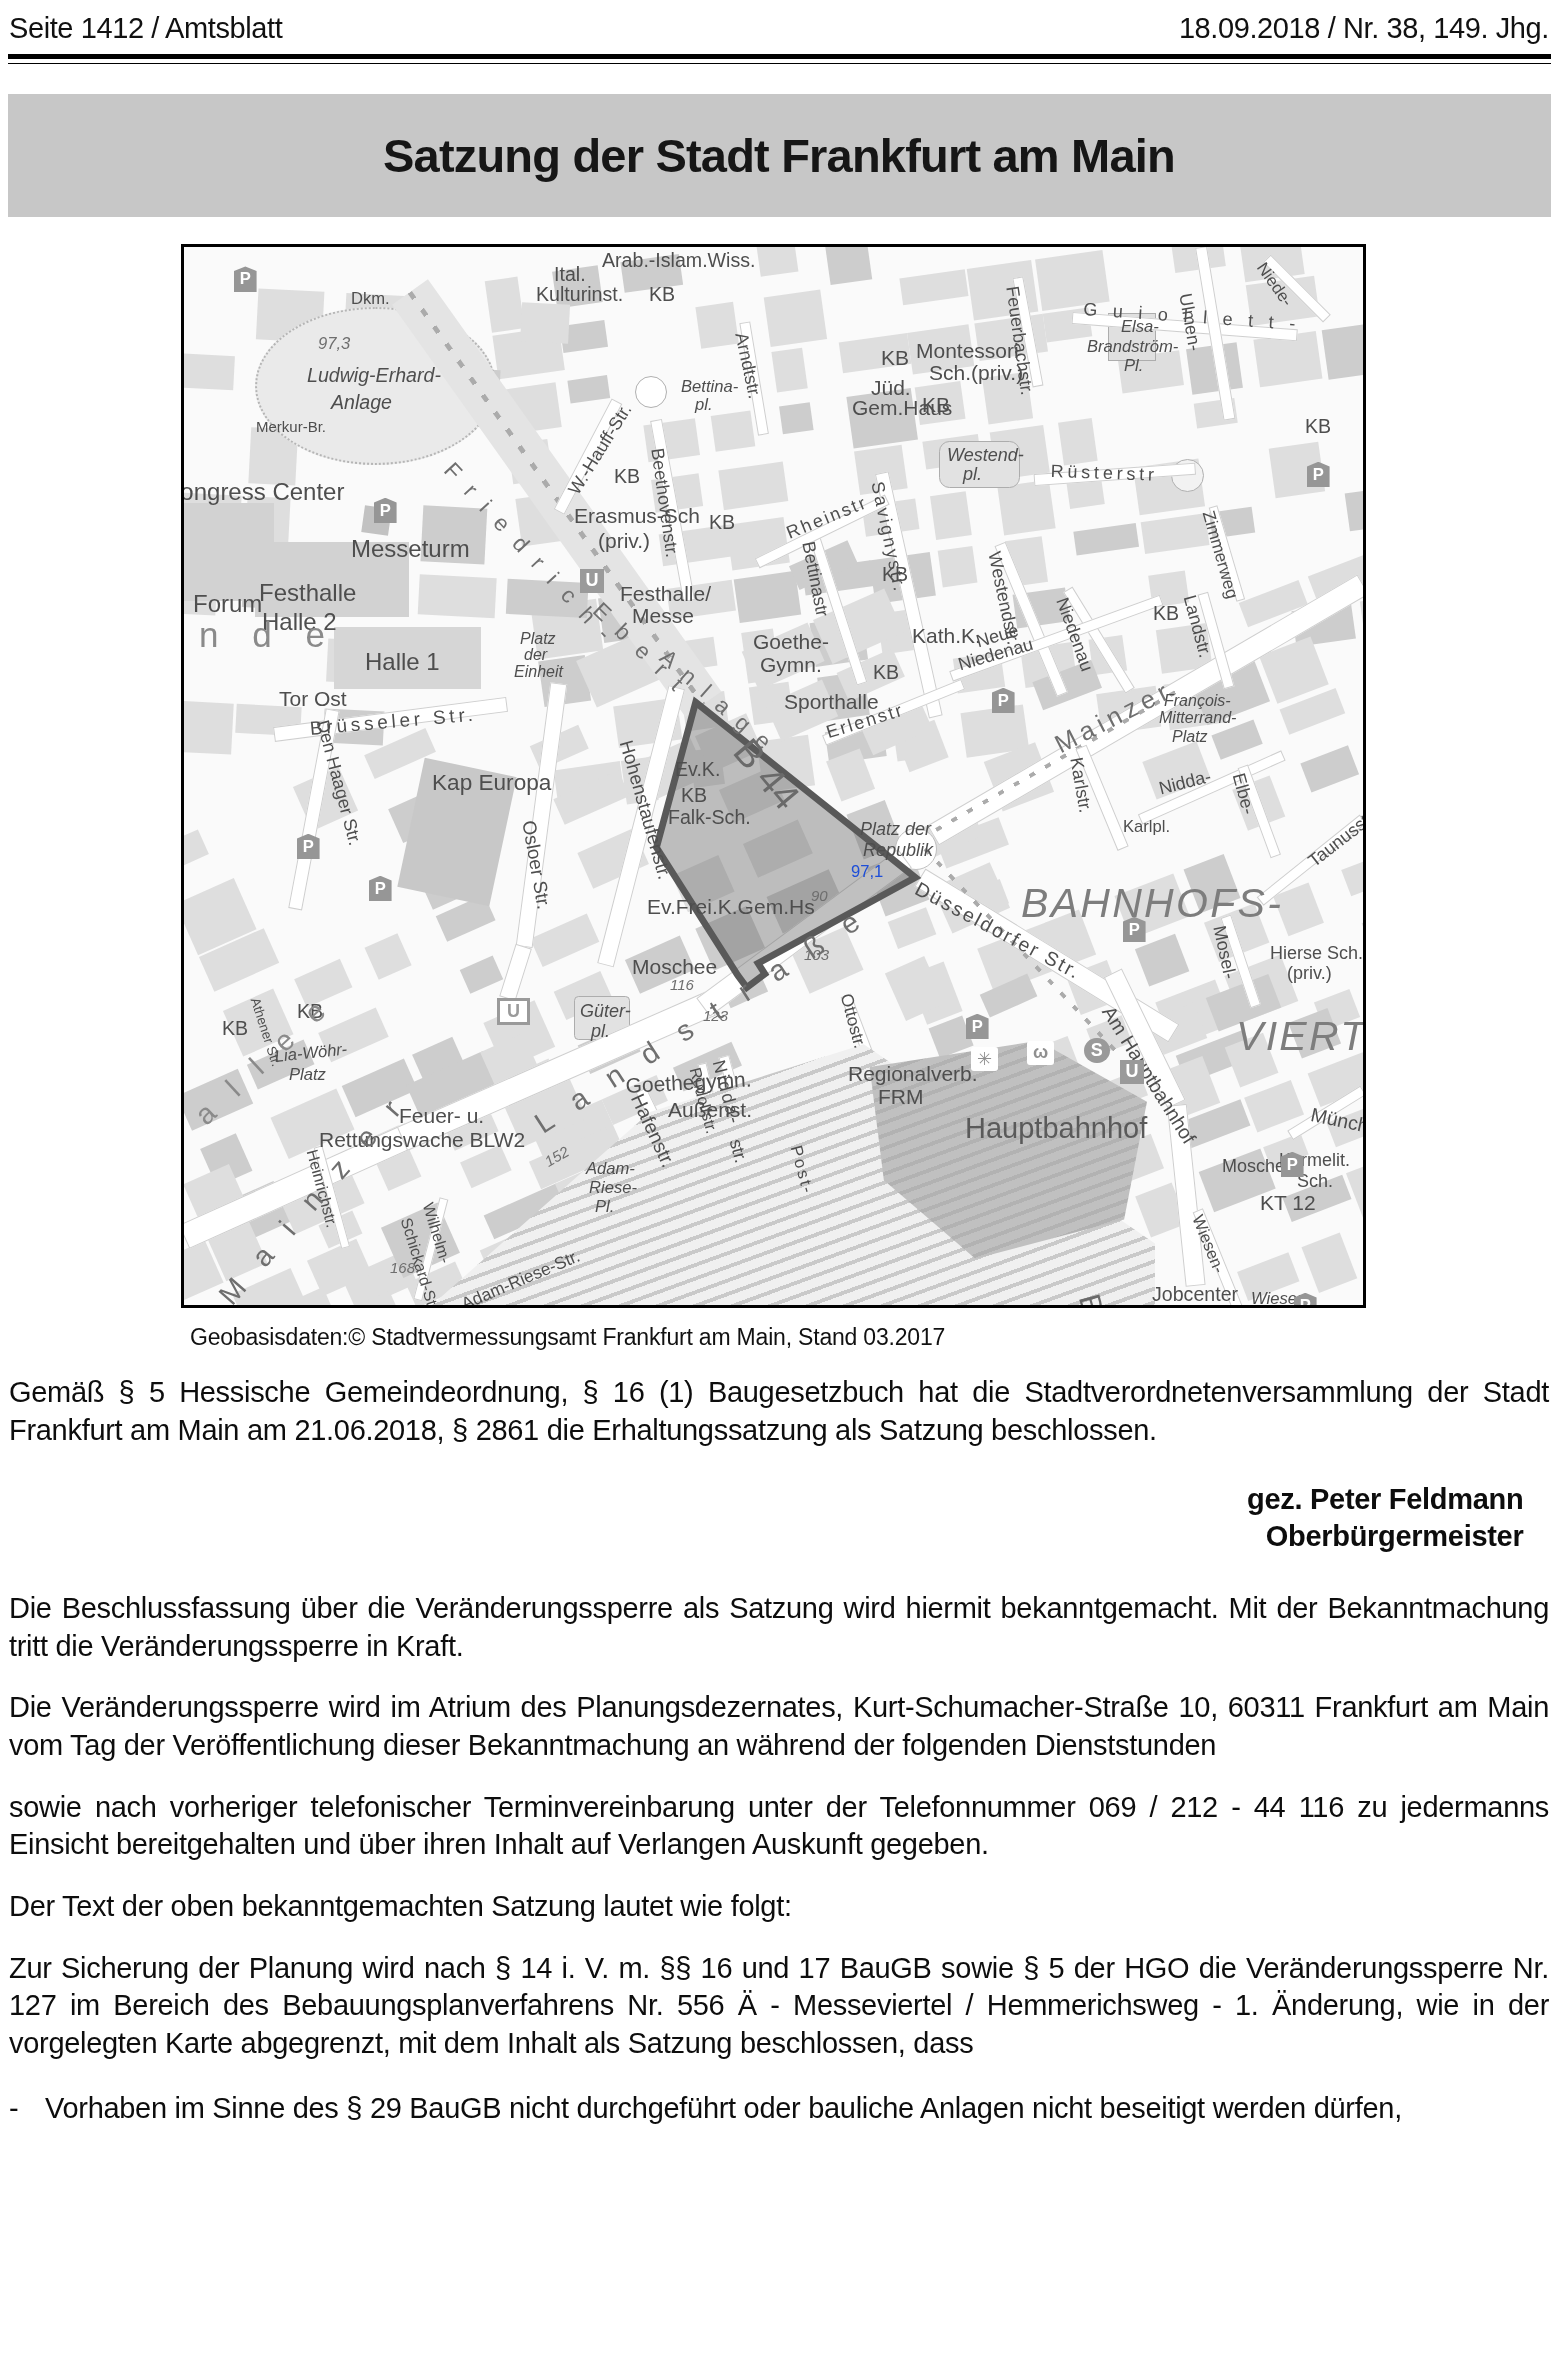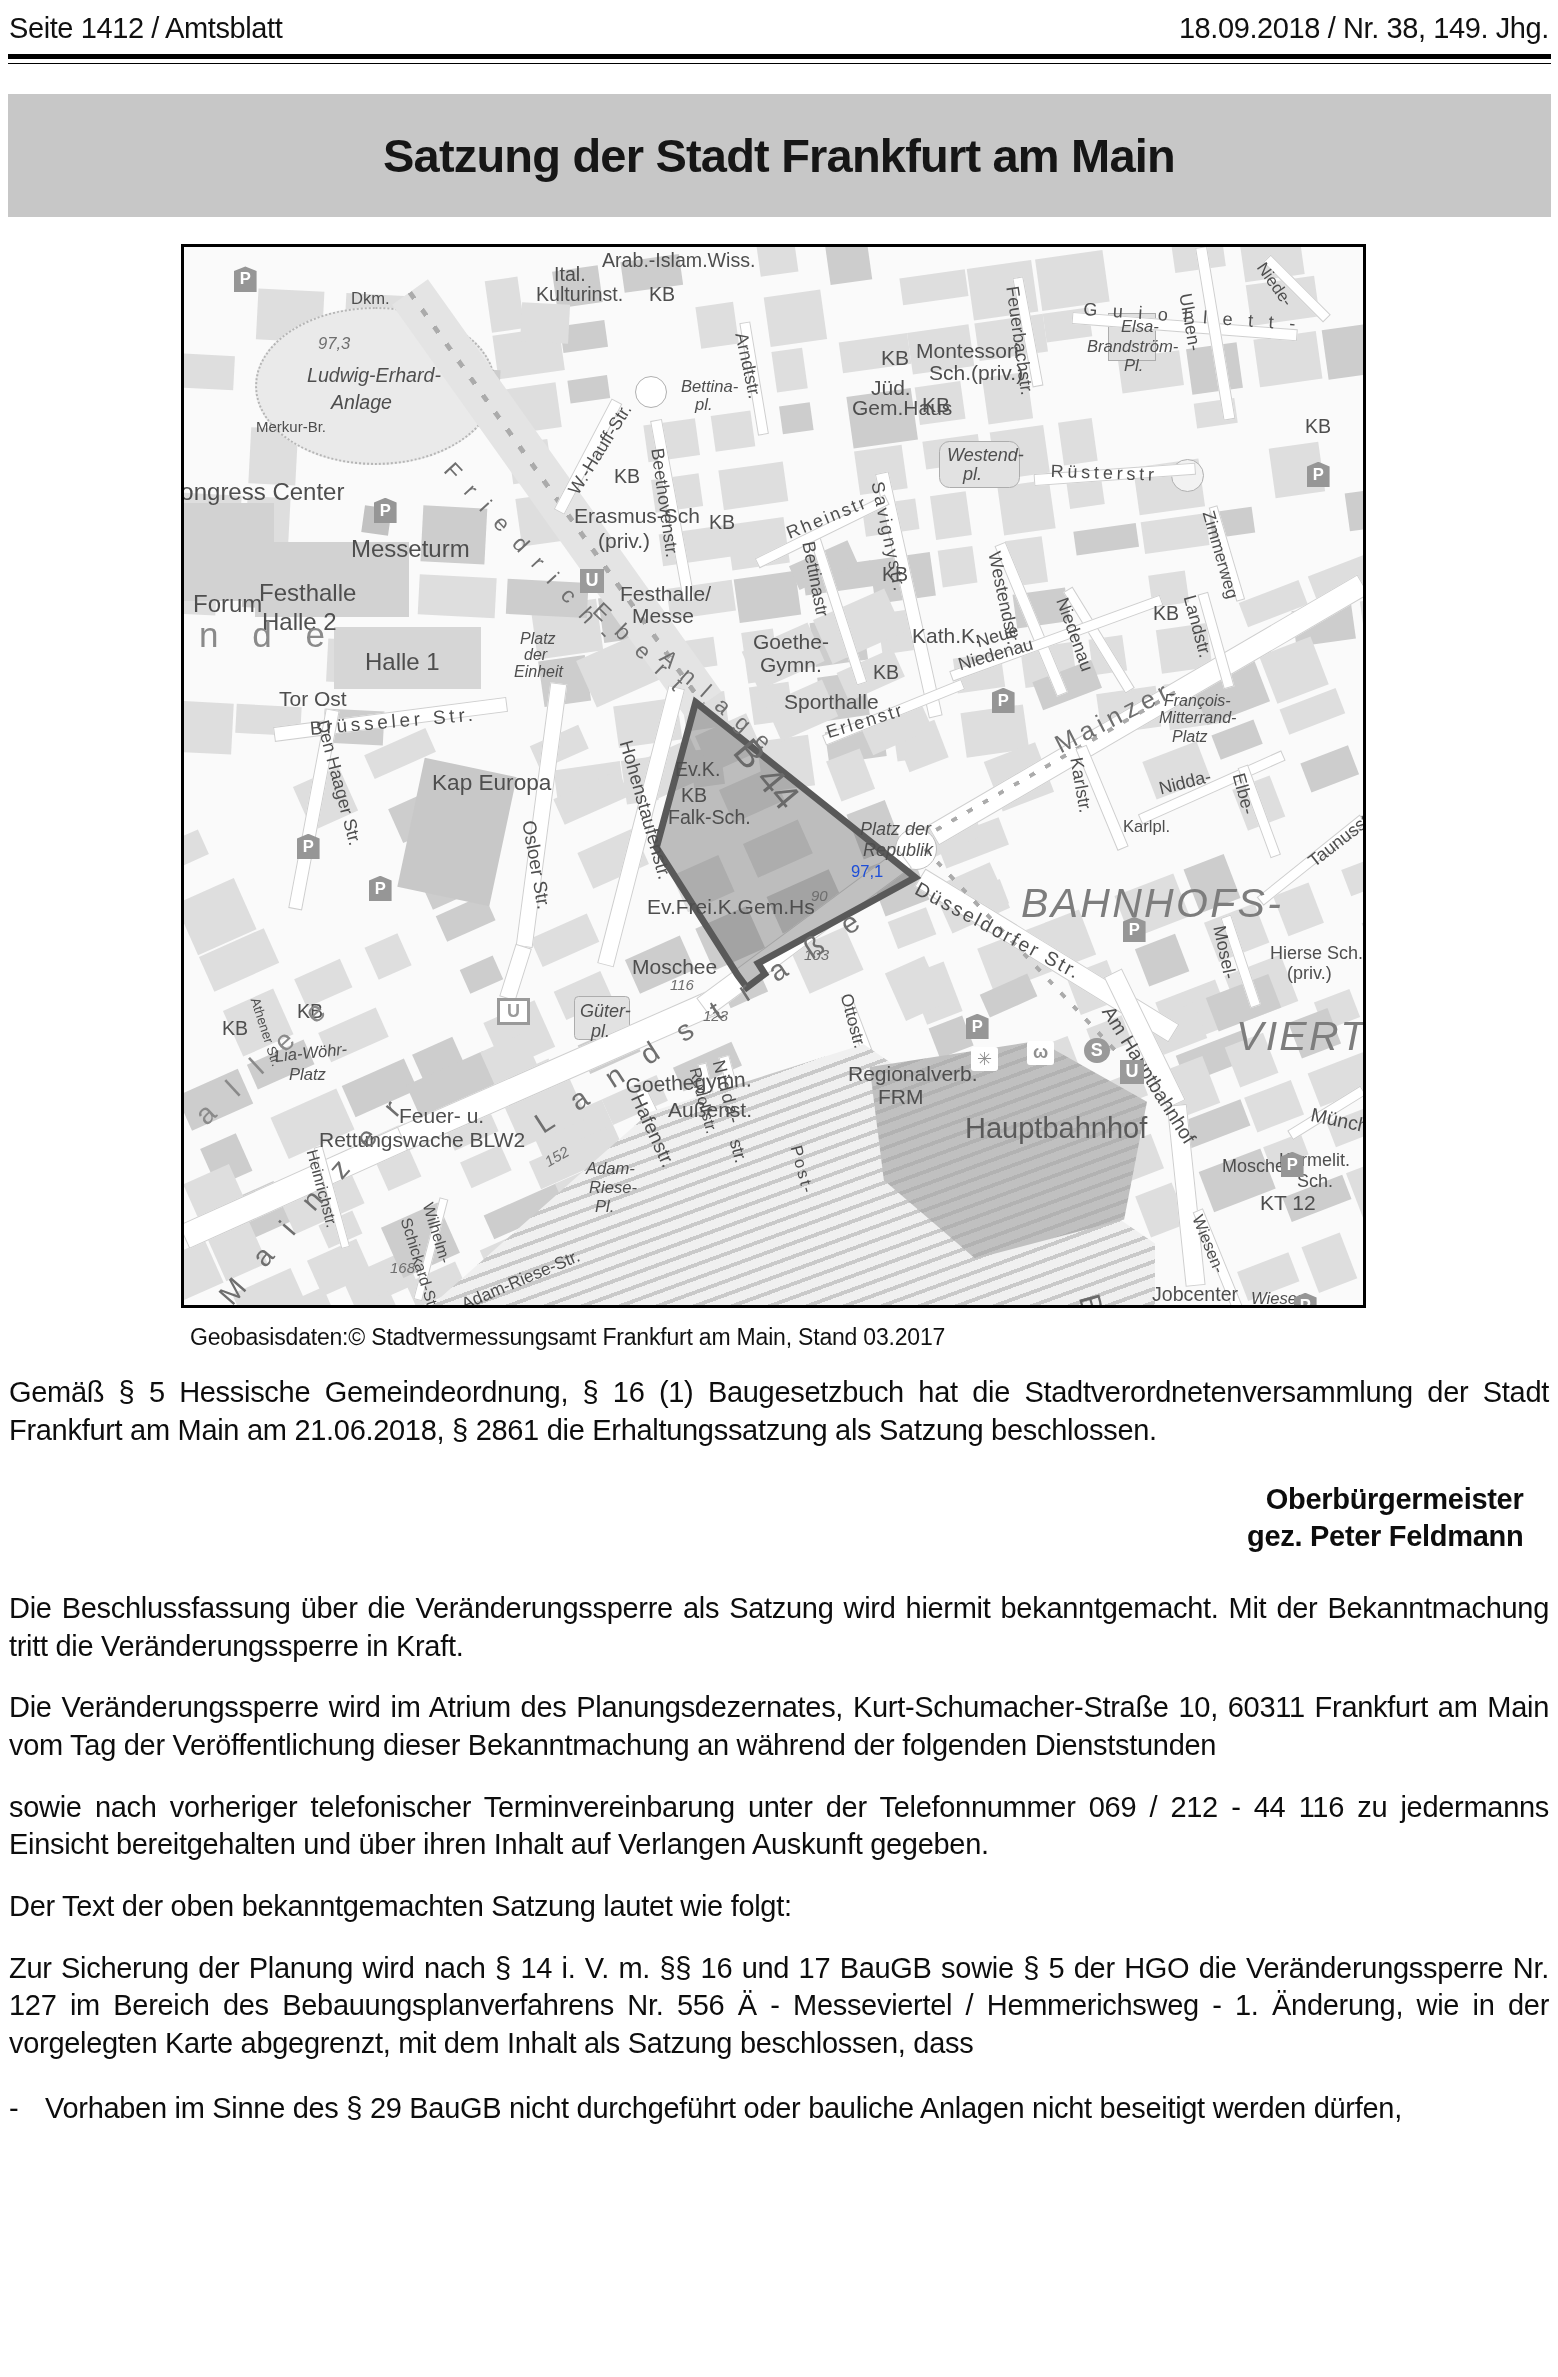--- a/index.html
+++ b/index.html
@@ -538,22 +538,22 @@
         <div class="micon icon-horn" style="left: 843px; top: 794px; position: absolute;">ω</div>
         <div class="micon icon-star" style="left: 787px; top: 800px; position: absolute;">✳</div>
       </div>
   </div>
 
   <div class="caption">Geobasisdaten:© Stadtvermessungsamt Frankfurt am Main, Stand 03.2017</div>
 
   <div class="bodytext">
     <div class="p p1">Gemäß § 5 Hessische Gemeindeordnung, § 16 (1) Baugesetzbuch hat die Stadtverordnetenversammlung der Stadt Frankfurt am Main am 21.06.2018, § 2861 die Erhaltungssatzung als Satzung beschlossen.</div>
     <div class="sig">
+      <div>gez. Peter Feldmann</div>
       <div>Oberbürgermeister</div>
-      <div>gez. Peter Feldmann</div>
     </div>
     <div class="p mt-lg">Die Beschlussfassung über die Veränderungssperre als Satzung wird hiermit bekanntgemacht. Mit der Bekanntmachung tritt die Veränderungssperre in Kraft.</div>
     <div class="p mt-md">Die Veränderungssperre wird im Atrium des Planungsdezernates, Kurt-Schumacher-Straße 10, 60311 Frank­furt am Main vom Tag der Veröffentlichung dieser Bekanntmachung an während der folgenden Dienststunden</div>
     <div class="p mt-md">sowie nach vorheriger telefonischer Terminvereinbarung unter der Telefonnummer 069 / 212 - 44 116 zu jedermanns Einsicht bereitgehalten und über ihren Inhalt auf Verlangen Auskunft gegeben.</div>
     <div class="mt-md">Der Text der oben bekanntgemachten Satzung lautet wie folgt:</div>
     <div class="p mt-md">Zur Sicherung der Planung wird nach § 14 i. V. m. §§ 16 und 17 BauGB sowie § 5 der HGO die Veränderungs­sperre Nr. 127 im Bereich des Bebauungsplanverfahrens Nr. 556 Ä - Messeviertel / Hemmerichsweg - 1. Ände­rung, wie in der vorgelegten Karte abgegrenzt, mit dem Inhalt als Satzung beschlossen, dass</div>
     <div id="list-host">
         <div class="li">
           <div class="dash">-</div>
           <div class="txt">Vorhaben im Sinne des § 29 BauGB nicht durchgeführt oder bauliche Anlagen nicht beseitigt werden dürfen,</div>

